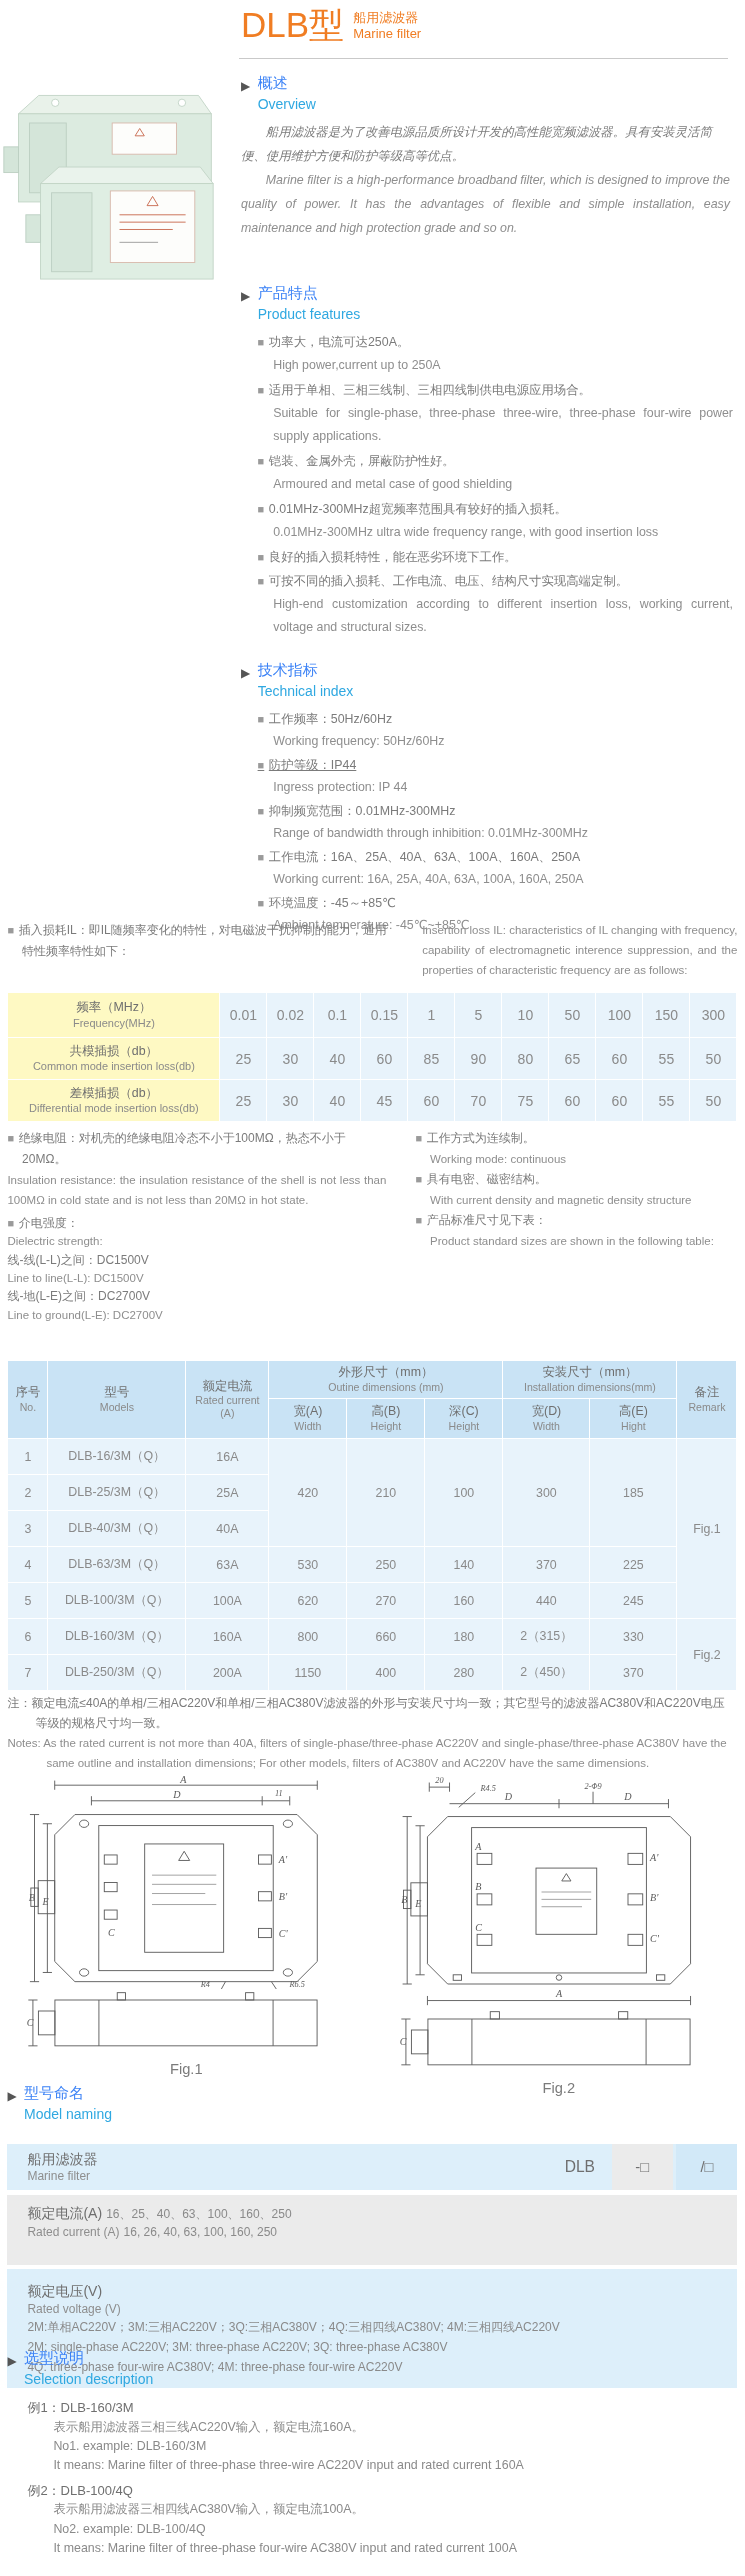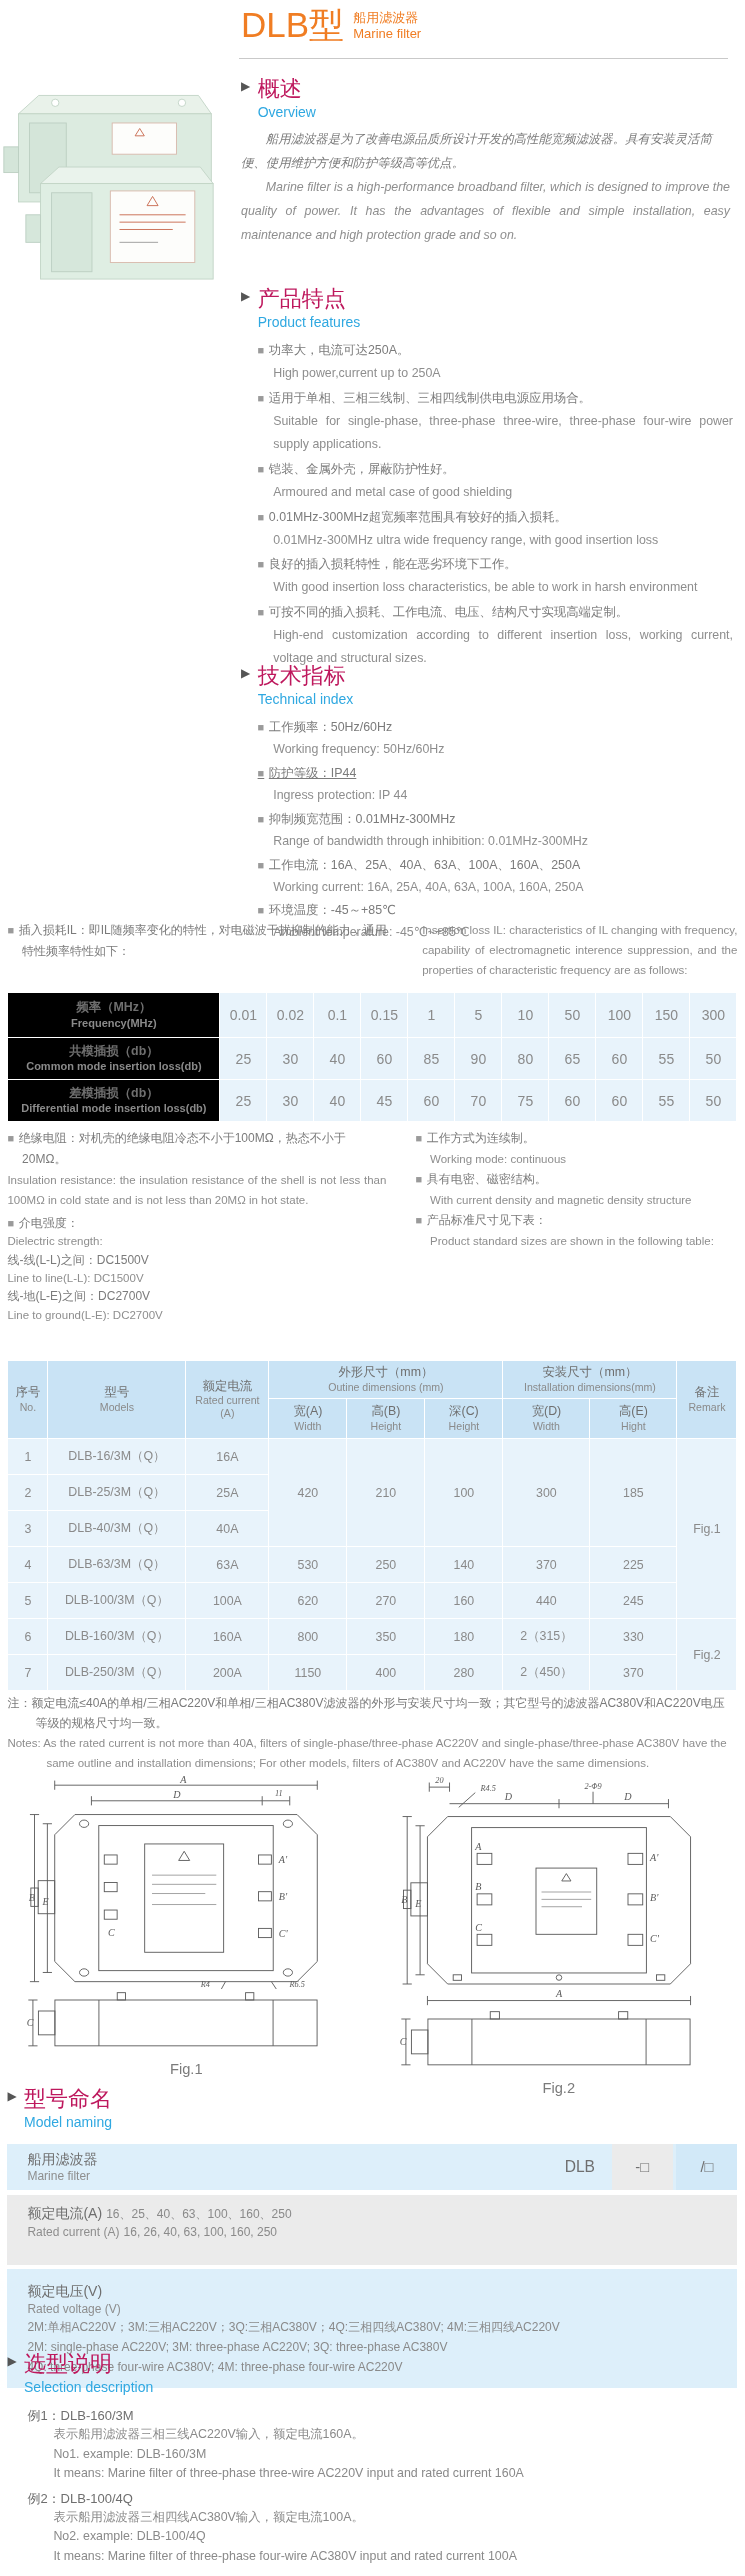--- a/index.html
+++ b/index.html
@@ -8,21 +8,21 @@
 
   
   .hdr{position:absolute;left:241px;top:7.4px;display:flex;align-items:flex-start;}
   .hdr .t-main{font-size:35px;color:#f07d23;line-height:1;}
   .hdr .t-sub{margin-left:9.2px;color:#f07d23;font-size:13px;line-height:1.25;padding-top:2.8px;}
   .divider{position:absolute;left:239px;top:58px;width:489px;height:0.9px;background:#c9c9c9;}
 
   
   .sec-head{display:flex;align-items:flex-start;}
   .tri{color:#555;font-size:12px;margin-right:7.4px;line-height:1.5;}
-  .sh-txt .cn{font-size:22px;color:#be185d;line-height:1.1;}
+  .sh-txt .cn{font-size:15px;color:#3b82f6;line-height:1.1;font-family:Liberation Mono, monospace;}
   .sh-txt .en{font-size:14px;color:#2fa8e1;margin-top:2.8px;}
 
   
   .blist{margin-top:9.2px;}
   .bitem{margin-bottom:1.8px;}
   .bitem .cnl{font-size:12.4px;color:#7b7b7b;line-height:23px;}
   .bitem .enl{font-size:12.4px;color:#8e8e8e;line-height:23px;padding-left:15.6px;text-align:justify;}
   .sq{color:#9a9a9a;font-size:11px;margin-right:4.6px;}
 
   .para-cn{font-size:12.4px;line-height:24px;color:#7b7b7b;text-indent:2em;}
@@ -35,21 +35,21 @@
   .hang{padding-left:14.7px;text-indent:-14.7px;}
   .hang2{padding-left:28px;text-indent:-28px;}
   .hang3{padding-left:39px;text-indent:-39px;}
   .smtxt{font-size:12px;line-height:21px;color:#7b7b7b;}
   .smtxt-en{font-size:11.5px;line-height:20px;color:#8e8e8e;}
 
   
   table{border-collapse:collapse;}
   .freq-tbl, .mod-tbl{width:730px;table-layout:fixed;}
   .freq-tbl th,.freq-tbl td,.mod-tbl th,.mod-tbl td{border:1.8px solid #fff;text-align:center;vertical-align:middle;}
-  .freq-tbl th{background:#000000;font-weight:bold;}
+  .freq-tbl th{background:#fef9c3;font-weight:normal;}
   .freq-tbl td{background:#e8f3fb;font-size:14px;color:#8a8a8a;}
   .freq-tbl .hcn{font-size:12.4px;color:#6f6f6f;line-height:15.6px;}
   .freq-tbl .hen{font-size:11px;color:#8a8a8a;line-height:14px;}
   .mod-tbl th{background:#c9e3f5;font-weight:normal;}
   .mod-tbl td{background:#e8f3fb;font-size:12.4px;color:#8a8a8a;}
   .mod-tbl .hcn{font-size:12.4px;color:#6f6f6f;line-height:15.6px;}
   .mod-tbl .hen{font-size:10.6px;color:#8a8a8a;line-height:13px;}
 
   
   .figs{display:flex;width:745px;}
@@ -156,21 +156,20 @@
       <div class="bitem">
         <div class="cnl"><span class="sq">■</span><span>铠装、金属外壳，屏蔽防护性好。</span></div>
         <div class="enl">Armoured and metal case of good shielding</div>
       </div>
       <div class="bitem">
         <div class="cnl"><span class="sq">■</span><span>0.01MHz-300MHz超宽频率范围具有较好的插入损耗。</span></div>
         <div class="enl">0.01MHz-300MHz ultra wide frequency range, with good insertion loss</div>
       </div>
       <div class="bitem">
         <div class="cnl"><span class="sq">■</span><span>良好的插入损耗特性，能在恶劣环境下工作。</span></div>
-        <div class="enl">With good insertion loss characteristics, be able to work in harsh environment</div>
       </div>
       <div class="bitem">
         <div class="cnl"><span class="sq">■</span><span>可按不同的插入损耗、工作电流、电压、结构尺寸实现高端定制。</span></div>
         <div class="enl">High-end customization according to different insertion loss, working current, voltage and structural sizes.</div>
       </div>
     </div>
   </div>
 
   <div class="abs" style="left:241px;top:664px;width:492px;">
     <div class="sec-head">
@@ -391,21 +390,21 @@
       <td>270</td>
       <td>160</td>
       <td>440</td>
       <td>245</td>
     </tr>
     <tr>
       <td style="height:33px;">6</td>
       <td>DLB-160/3M（Q）</td>
       <td>160A</td>
       <td>800</td>
-      <td>350</td>
+      <td>660</td>
       <td>180</td>
       <td>2（315）</td>
       <td>330</td>
       <td rowspan="2">Fig.2</td>
     </tr>
     <tr>
       <td style="height:33px;">7</td>
       <td>DLB-250/3M（Q）</td>
       <td>200A</td>
       <td>1150</td>

